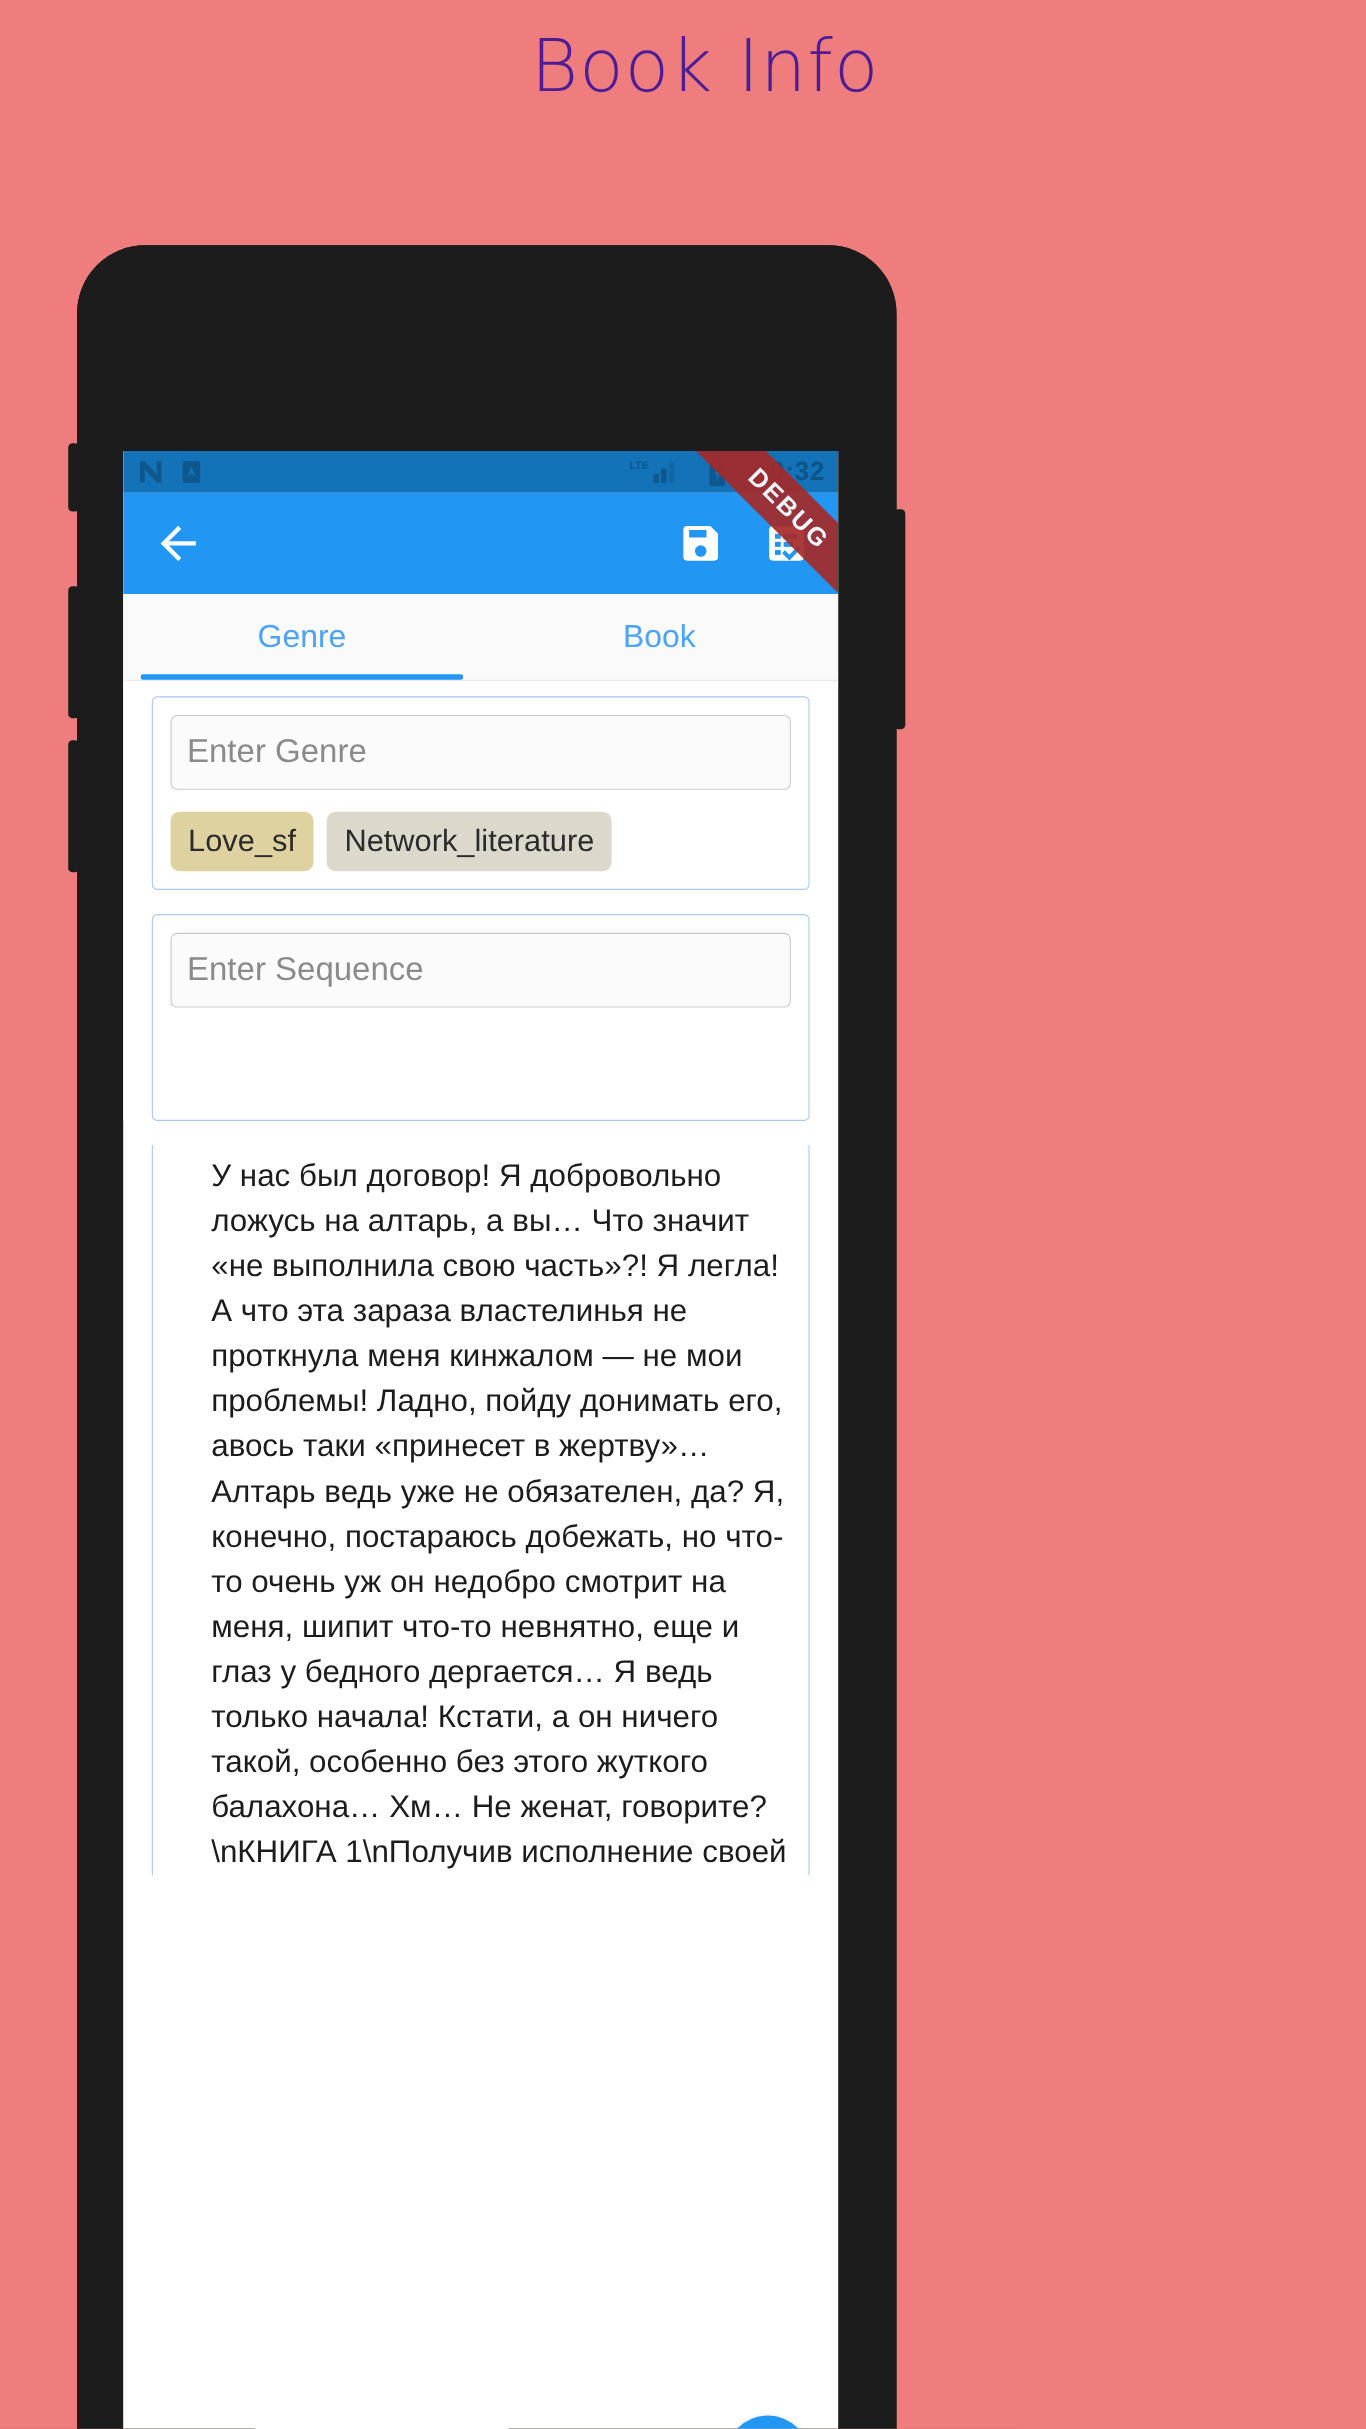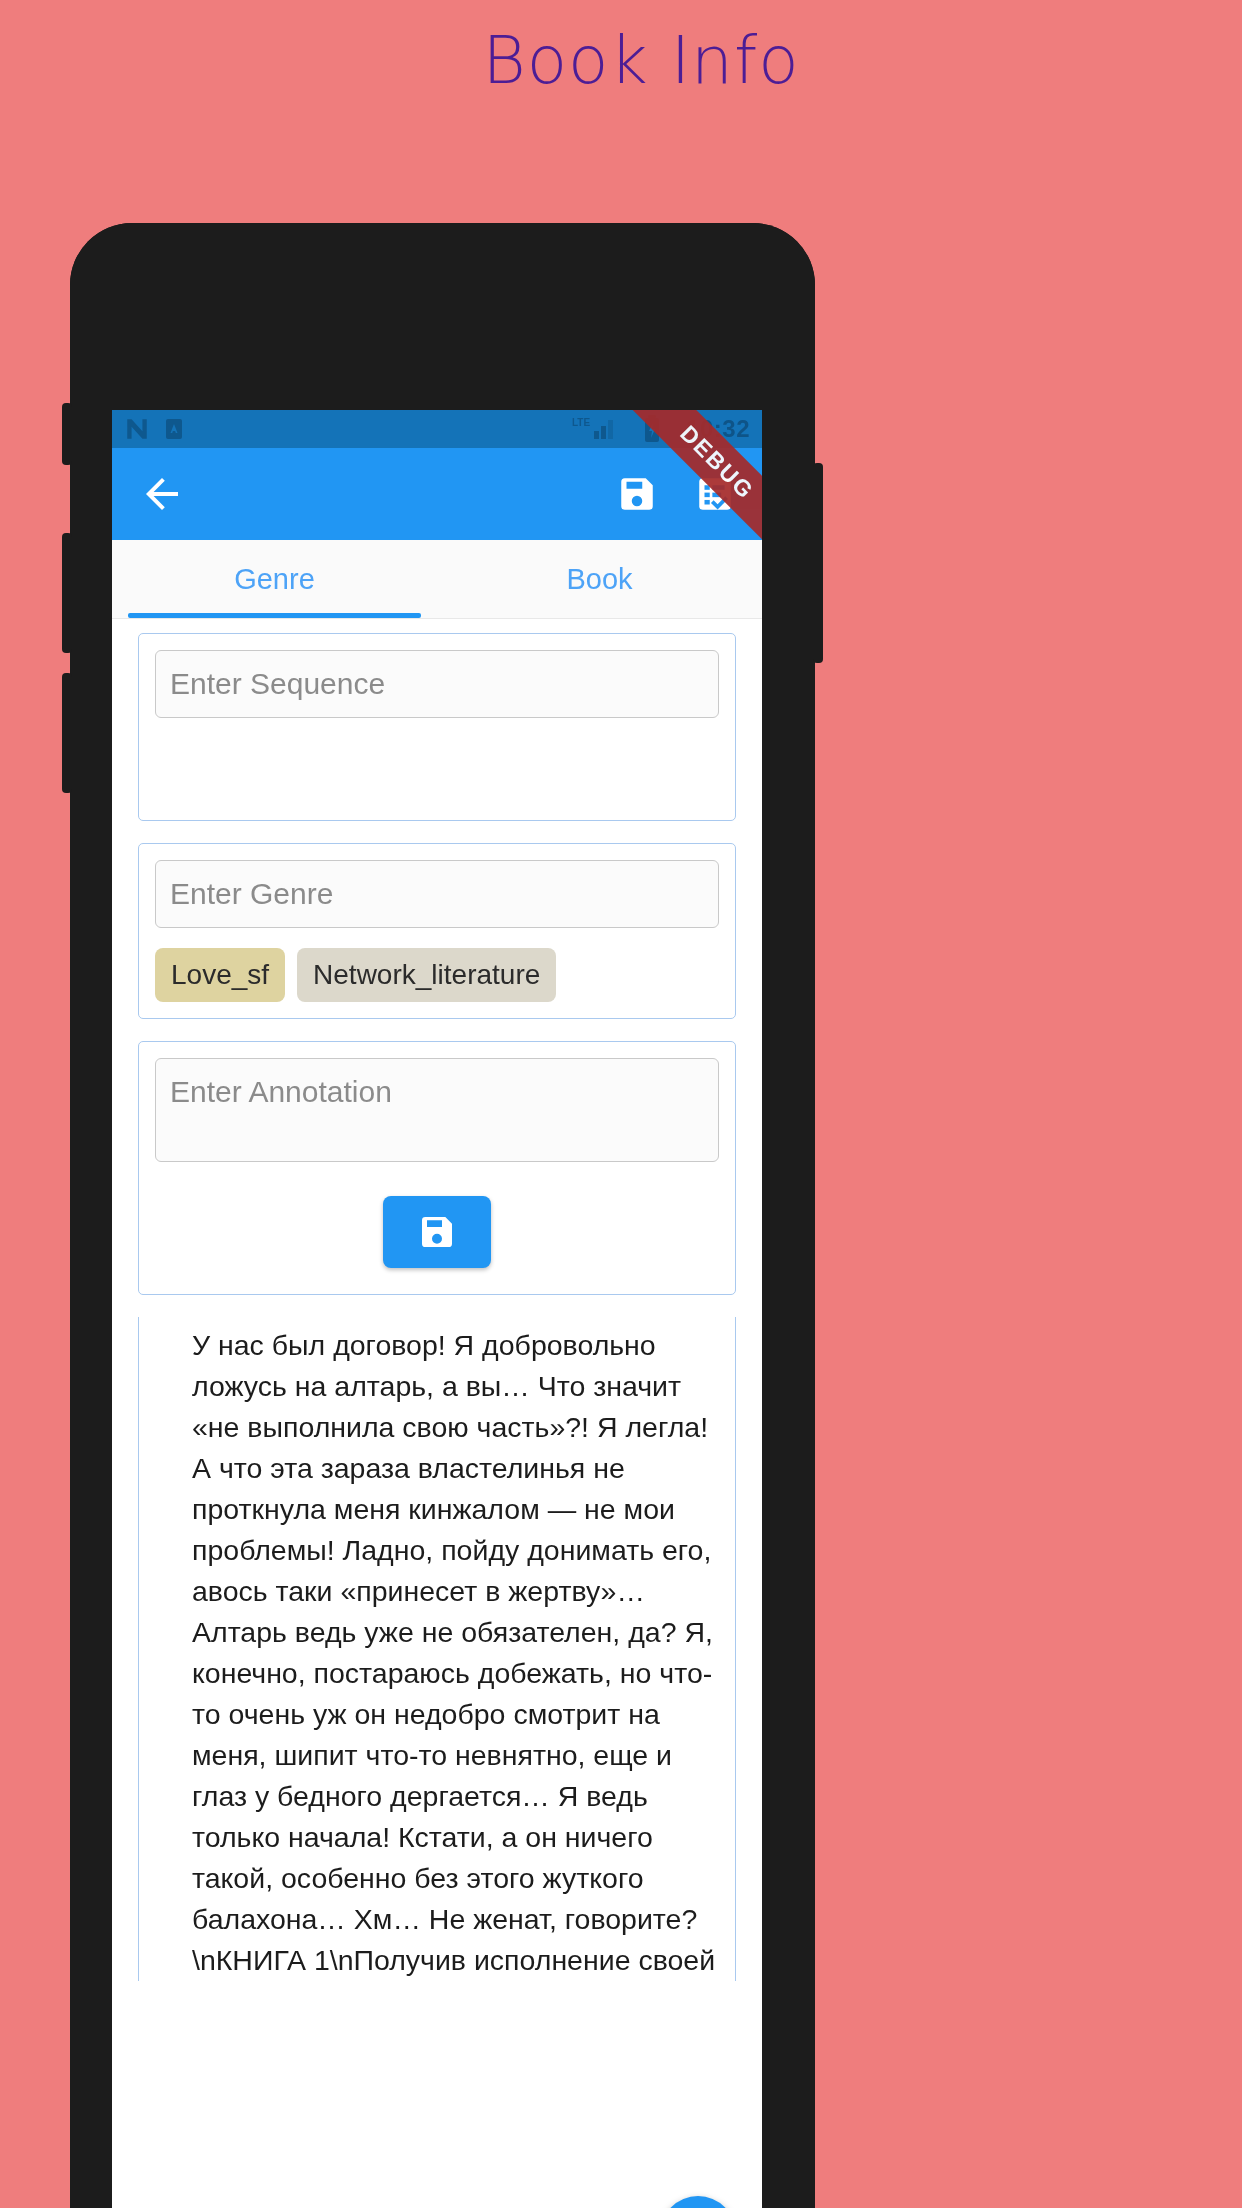--- a/index.html
+++ b/index.html
@@ -333,42 +333,32 @@
         <span>Genre</span>
       </div>
       <div class="tab">
         <span>Book</span>
       </div>
     </div>
 
     <div class="content">
 
       <div class="card">
-        <div class="field">Enter Sequence</div>
-        <div class="card-spacer"></div>
-      </div>
-
-      <div class="card">
         <div class="field">Enter Genre</div>
         <div class="chips">
           <div class="chip selected">Love_sf</div>
           <div class="chip unselected">Network_literature</div>
         </div>
       </div>
 
-      <div class="card" style="padding-bottom:0;">
-        <div class="field tall">Enter Annotation</div>
-        <div class="save-row">
-          <div class="save-btn">
-            <svg width="40" height="40" viewBox="0 0 24 24">
-              <path d="M17 3H5a2 2 0 0 0-2 2v14a2 2 0 0 0 2 2h14a2 2 0 0 0 2-2V7l-4-4zm-5 16a3 3 0 1 1 0-6 3 3 0 0 1 0 6zm3-10H6V5h9v4z" fill="#ffffff"></path>
-            </svg>
-          </div>
-        </div>
-      </div>
+      <div class="card">
+        <div class="field">Enter Sequence</div>
+        <div class="card-spacer"></div>
+      </div>
+
 
     </div>
 
     <div class="annotation-wrap" style="margin:0 26px;padding-left:37px;">
       <div class="annotation-text">У нас был договор! Я добровольно ложусь на алтарь, а вы… Что значит «не выполнила свою часть»?! Я легла! А что эта зараза властелинья не проткнула меня кинжалом — не мои проблемы! Ладно, пойду донимать его, авось таки «принесет в жертву»… Алтарь ведь уже не обязателен, да? Я, конечно, постараюсь добежать, но что-то очень уж он недобро смотрит на меня, шипит что-то невнятно, еще и глаз у бедного дергается… Я ведь только начала! Кстати, а он ничего такой, особенно без этого жуткого балахона… Хм… Не женат, говорите?\nКНИГА 1\nПолучив исполнение своей</div>
     </div>
 
     <div class="fab-delete">
       
     </div>

